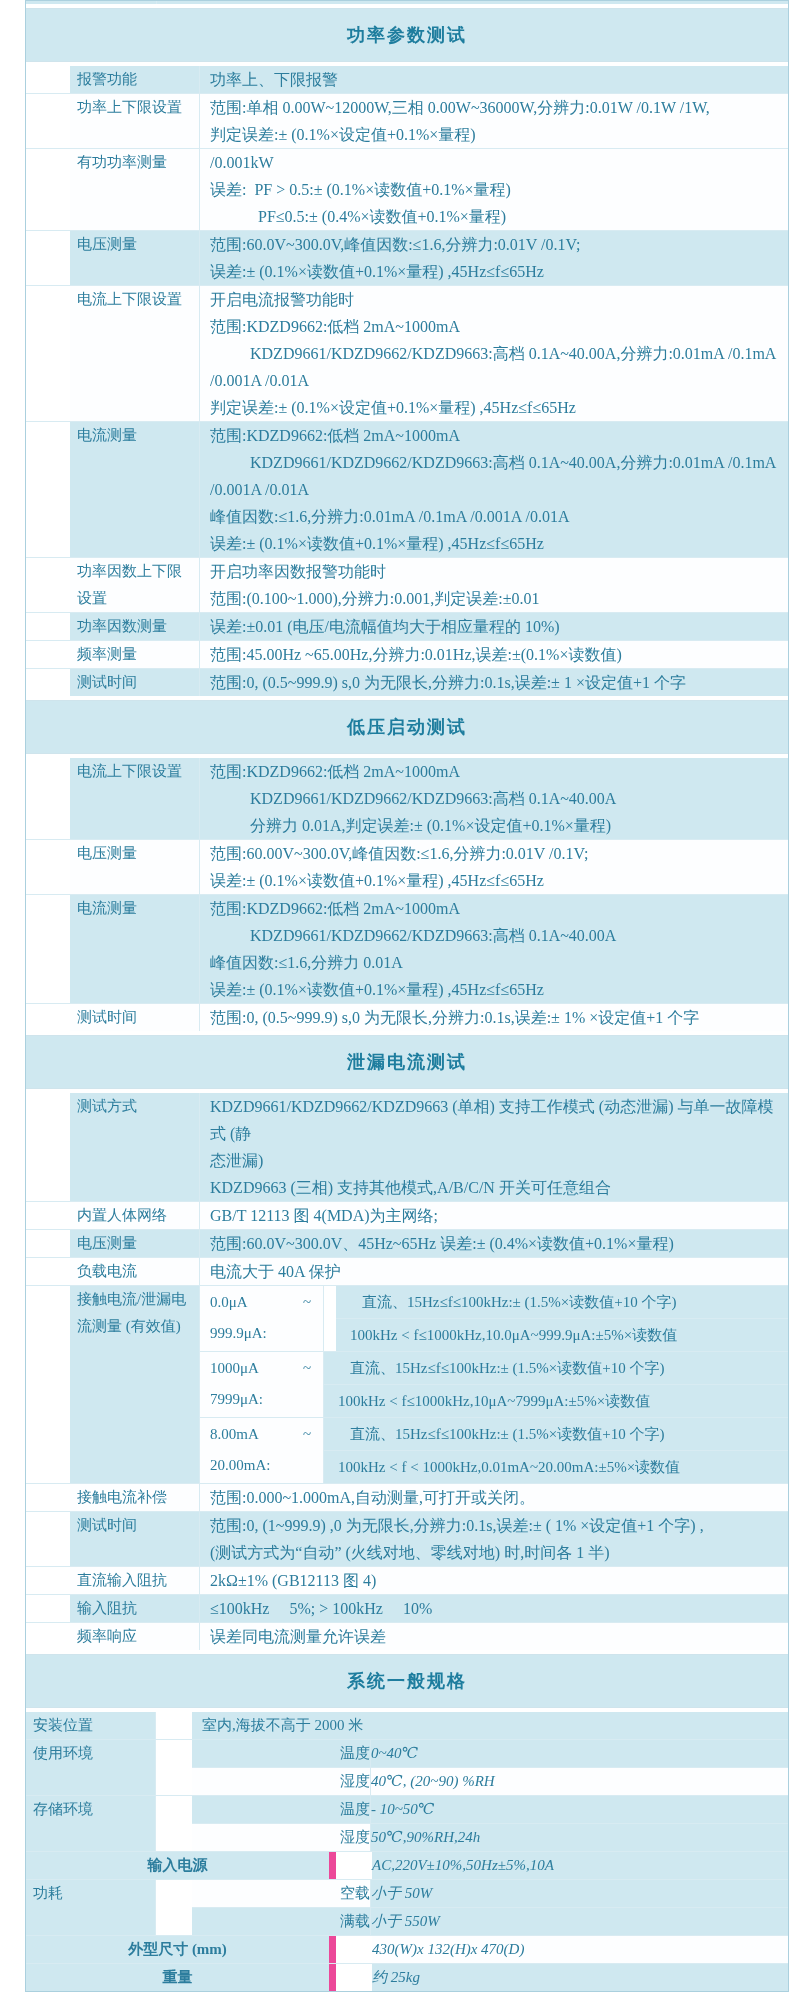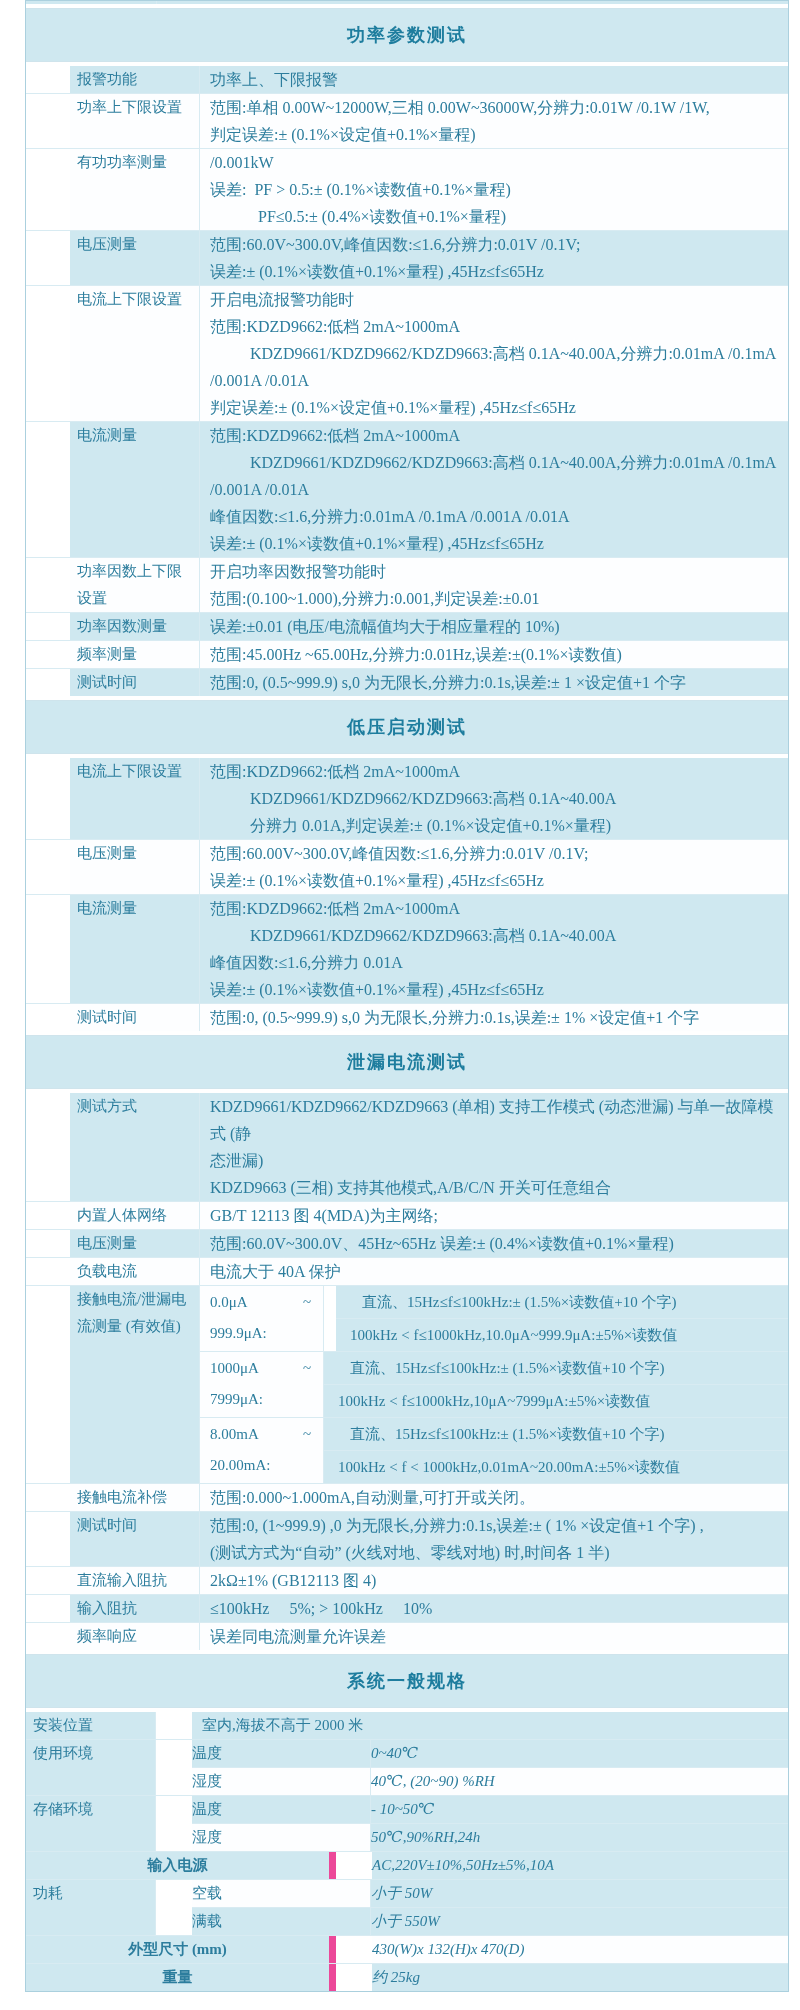--- a/index.html
+++ b/index.html
@@ -45,21 +45,21 @@
   .err{font-size:15px;line-height:32px;white-space:pre-wrap;border-top:1px solid #d8ebf2;}
   .err.e1{padding-left:26px;border-top:none;}
   .err.e2{padding-left:14px;}
   
   .drow{display:flex;border-top:1px solid #d8ebf2;gap:36px;}
   .d1{flex:0 0 130px;box-sizing:border-box;border-right:1px solid #d8ebf2;padding:0 4px 0 7px;font-size:15px;line-height:27px;}
   .dm{flex:0 0 310px;box-sizing:border-box;border-right:7px solid #ec4899;font-size:15px;line-height:27px;text-align:center;font-weight:bold;}
   .dsub{flex:1;display:flex;flex-direction:column;min-width:0;}
   .dline{display:flex;border-top:1px solid #d8ebf2;}
   .dline.first{border-top:none;}
-  .d2{flex:0 0 179px;box-sizing:border-box;border-right:1px solid #d8ebf2;font-size:15px;line-height:27px;text-align:left;}
+  .d2{flex:0 0 179px;box-sizing:border-box;border-right:1px solid #d8ebf2;font-size:15px;line-height:27px;text-align:right;}
   .d3{flex:1;font-size:15px;line-height:27px;text-align:left;min-width:0;font-style:italic;}
   .dv{flex:1;font-size:15px;line-height:27px;padding-left:10px;min-width:0;}
 </style>
 </head>
 <body>
 
 <div class="tbl">
 
   <div class="sliver">
       <div class="s1"></div>

